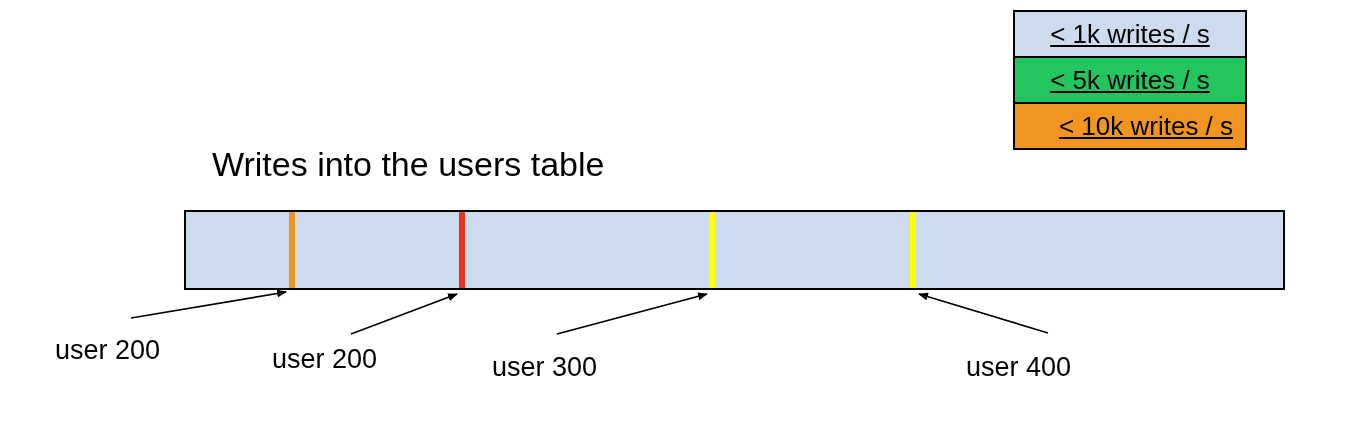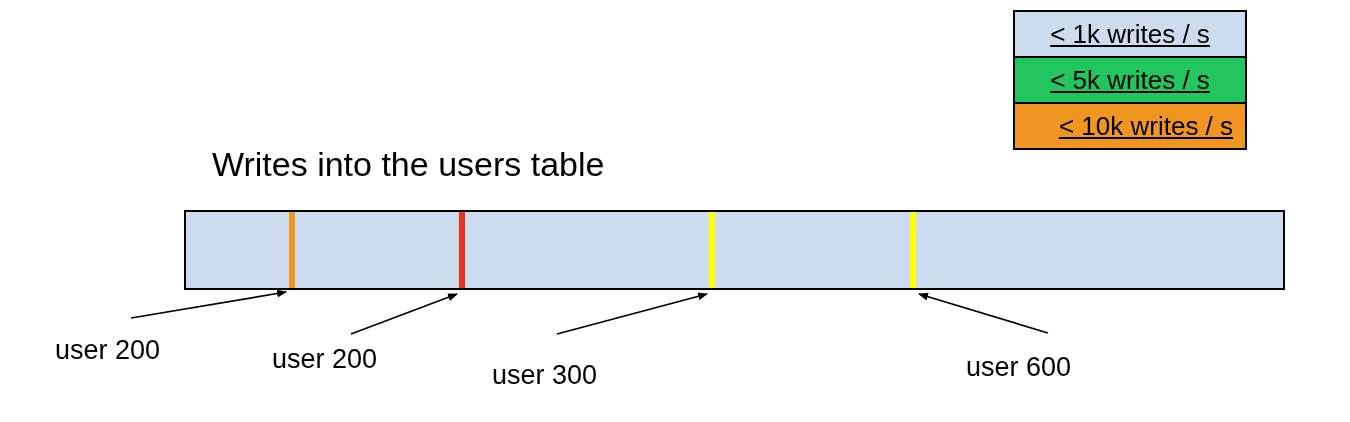--- a/index.html
+++ b/index.html
@@ -66,21 +66,21 @@
 
   
   .user-label {
     position: absolute;
     font-size: 27px;
     line-height: 30px;
     white-space: nowrap;
   }
   .user-label-1 { left: 55px;  top: 335px; }
   .user-label-2 { left: 272px; top: 344px; }
-  .user-label-3 { left: 492px; top: 352px; margin-top: 8px; }
+  .user-label-3 { left: 492px; top: 352px; }
   .user-label-4 { left: 966px; top: 352px; }
 
   
   .arrow-layer {
     position: absolute;
     left: 0; top: 0;
     width: 1350px;
     height: 422px;
     pointer-events: none;
   }
@@ -113,15 +113,15 @@
     </defs>
     <line x1="131" y1="318" x2="286" y2="292" stroke="#000000" stroke-width="1.7" marker-end="url(#arrowhead)"></line>
     <line x1="351" y1="334" x2="457" y2="294" stroke="#000000" stroke-width="1.7" marker-end="url(#arrowhead)"></line>
     <line x1="557" y1="334" x2="707" y2="294" stroke="#000000" stroke-width="1.7" marker-end="url(#arrowhead)"></line>
     <line x1="1048" y1="333" x2="919" y2="294" stroke="#000000" stroke-width="1.7" marker-end="url(#arrowhead)"></line>
   </svg>
 
   <div class="user-label user-label-1">user 200</div>
   <div class="user-label user-label-2">user 200</div>
   <div class="user-label user-label-3">user 300</div>
-  <div class="user-label user-label-4">user 600</div>
+  <div class="user-label user-label-4">user 400</div>
 
 </div>
 
 </body></html>

